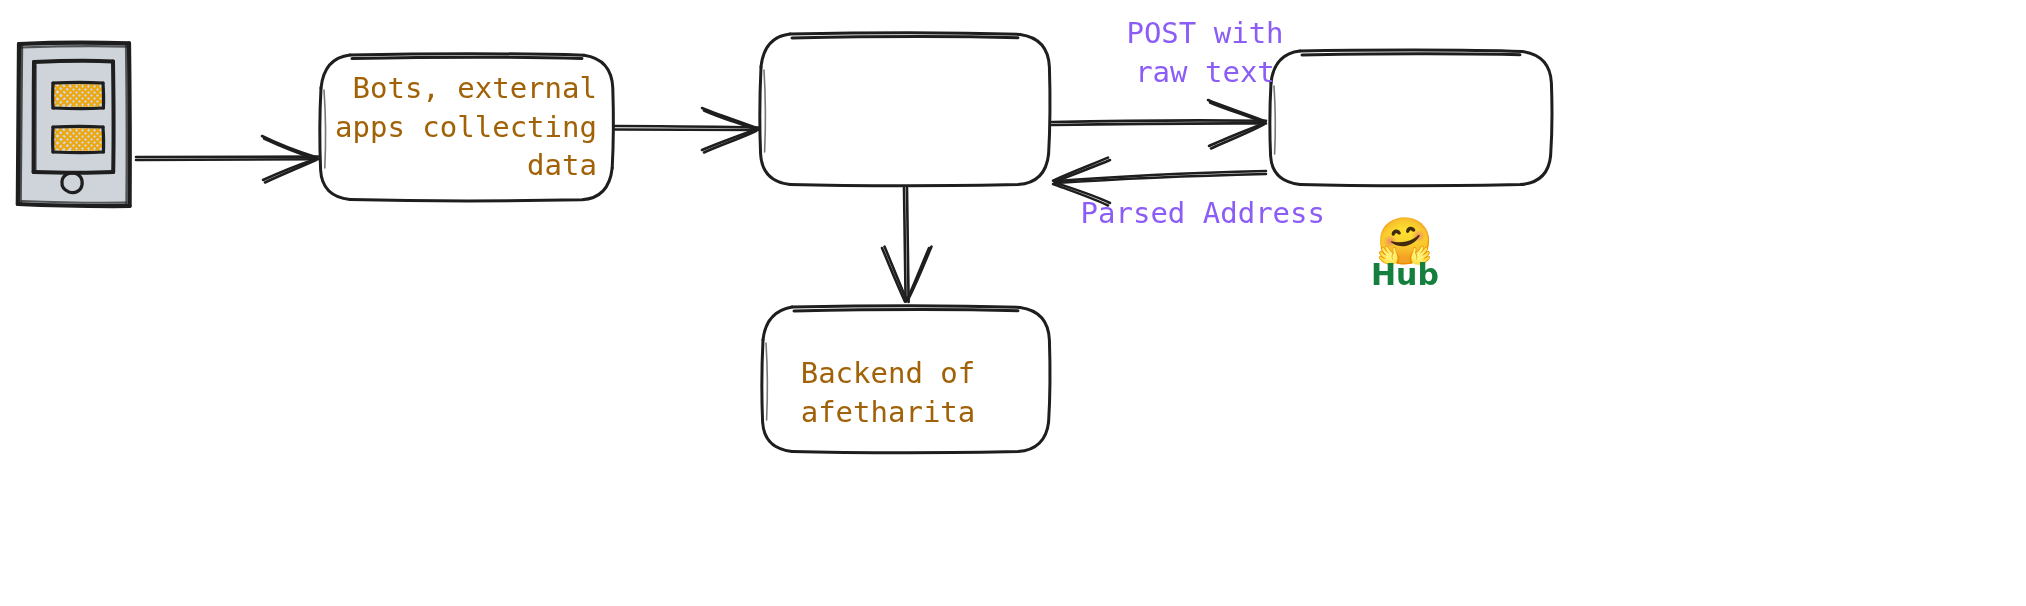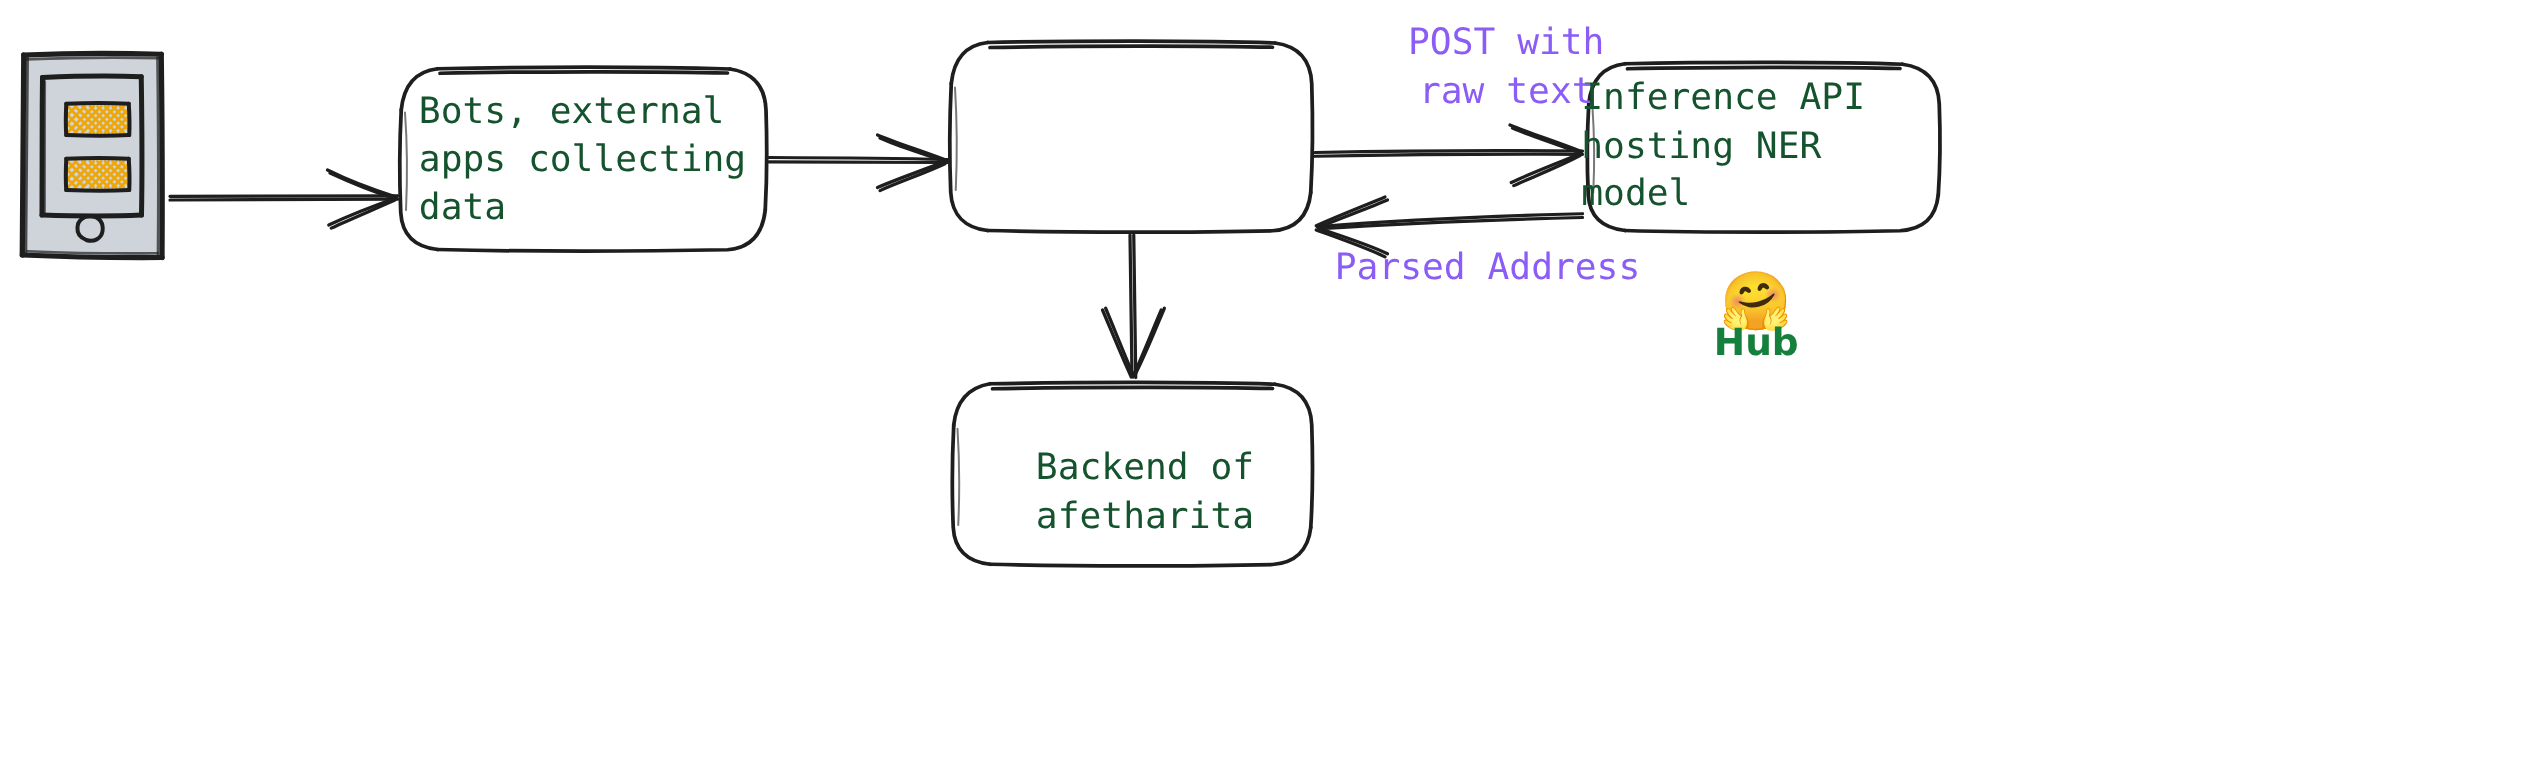--- a/index.html
+++ b/index.html
@@ -4,25 +4,25 @@
 <style>
   html,body{margin:0;padding:0;background:#ffffff;}
   body{width:2026px;height:606px;overflow:hidden;font-family:"DejaVu Sans Mono","Liberation Mono",monospace;}
   #canvas{position:relative;width:2026px;height:606px;background:#fff;}
   #canvas svg.layer{position:absolute;left:0;top:0;width:2026px;height:606px;pointer-events:none;}
   .node-label{
     position:absolute;
     display:flex;
     align-items:center;
     justify-content:center;
-    text-align:left;
+    text-align:right;
     font-family:"DejaVu Sans Mono","Liberation Mono",monospace;
     font-size:29px;
     line-height:1.33;
-    color:#14532d;
+    color:#a16207;
     white-space:pre-line;
     letter-spacing:0px;
   }
   .edge-label{
     position:absolute;
     text-align:center;
     font-family:"DejaVu Sans Mono","Liberation Mono",monospace;
     font-size:29px;
     line-height:1.33;
     color:#8b5cf6;
@@ -218,29 +218,27 @@
       </g>
 
     </g>
   </svg>
 
   <div class="node-label" style="left:320px;top:54px;width:292px;height:146px;">Bots, external
 apps collecting
 data</div>
 
 
-  <div class="node-label" style="left:1265px;top:50px;width:290px;height:132px;">Inference API
-hosting NER model</div>
-
-  <div class="node-label" style="left:772px;top:305px;width:288px;height:175px;">Backend of
+
+  <div class="node-label" style="left:744px;top:305px;width:288px;height:175px;">Backend of
 afetharita</div>
 
   <div class="edge-label" style="left:1070px;top:14px;width:270px;">POST with
 raw text</div>
 
-  <div class="edge-label" style="left:1055px;top:194px;width:270px;text-align:center;">Parsed Address</div>
+  <div class="edge-label" style="left:1055px;top:194px;width:270px;text-align:right;">Parsed Address</div>
 
   <div class="hub-wrap" style="left:1340px;top:218px;width:130px;">
     <div class="hub-emoji">🤗</div>
     <div class="hub-text">Hub</div>
   </div>
 
 </div>
 
 </body></html>

